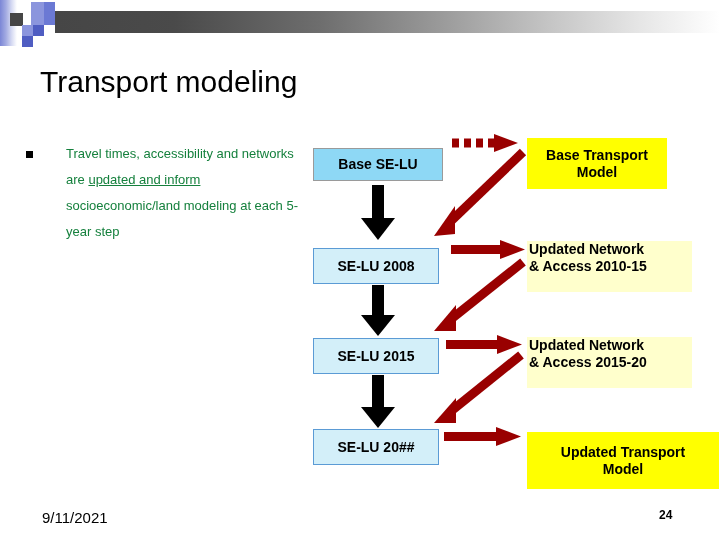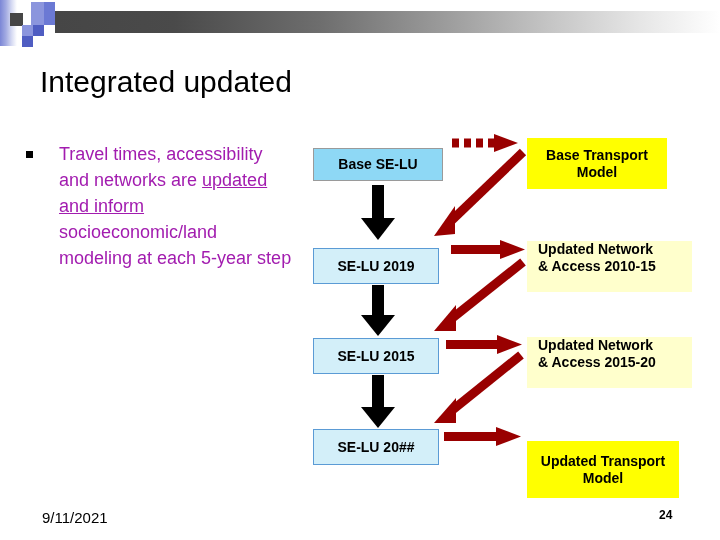--- a/index.html
+++ b/index.html
@@ -61,26 +61,26 @@
   .bullet-marker {
     position: absolute;
     left: 0px;
     top: 10px;
     width: 7px;
     height: 7px;
     background: #000000;
   }
   .bullet-text {
     position: absolute;
-    left: 33px;
+    left: 40px;
     top: 0px;
     width: 236px;
-    font-size: 18px;
+    font-size: 13px;
     line-height: 26px;
-    color: #a21caf;
+    color: #15803d;
   }
   .bullet-text u {
     text-decoration: underline;
   }
 
   
   .box {
     position: absolute;
     box-sizing: border-box;
     display: flex;
@@ -103,21 +103,21 @@
   }
   .box.y-bright {
     background: #ffff00;
     border: none;
   }
   .box.y-pale {
     background: #ffffcc;
     border: none;
     justify-content: flex-start;
     text-align: left;
-    padding-left: 11px;
+    padding-left: 2px;
   }
 
   
   .arrow-svg {
     position: absolute;
     left: 0;
     top: 0;
     width: 720px;
     height: 540px;
     pointer-events: none;
@@ -150,21 +150,21 @@
 
   <div class="sq" style="left:31px;  top:2px;  width:13px; height:13px; background:#8b95dd;"></div>
   <div class="sq" style="left:44px;  top:2px;  width:11px; height:11px; background:#6b79d4;"></div>
   <div class="sq" style="left:10px;  top:13px; width:13px; height:13px; background:#464646;"></div>
   <div class="sq" style="left:31px;  top:13px; width:13px; height:12px; background:#8b95dd;"></div>
   <div class="sq" style="left:44px;  top:13px; width:11px; height:12px; background:#6b79d4;"></div>
   <div class="sq" style="left:22px;  top:25px; width:11px; height:11px; background:#8b95dd;"></div>
   <div class="sq" style="left:33px;  top:25px; width:11px; height:11px; background:#4f5dc2;"></div>
   <div class="sq" style="left:22px;  top:36px; width:11px; height:11px; background:#4f5dc2;"></div>
 
-  <div class="title">Integrated updated</div>
+  <div class="title">Transport modeling</div>
 
   <div class="body-block">
     <div class="bullet-marker"></div>
     <div class="bullet-text"><span>Travel times, accessibility and networks are </span><u>updated and inform</u><span> socioeconomic/land modeling at each 5-year step</span></div>
   </div>
 
   <svg class="arrow-svg" viewBox="0 0 720 540" xmlns="http://www.w3.org/2000/svg">
 
     <g>
       <rect x="372" y="185" width="12" height="37" fill="#000000"></rect>
@@ -213,21 +213,21 @@
       <rect x="444" y="432" width="57" height="9" fill="#990000"></rect>
       <polygon points="496,427 521,436.5 496,446" fill="#990000"></polygon>
     </g>
   </svg>
 
   <div class="box se-base" style="left:313px; top:148px; width:130px; height:33px;">
     <span>Base SE-LU</span>
   </div>
 
   <div class="box se-pale" style="left:313px; top:248px; width:126px; height:36px;">
-    <span>SE-LU 2019</span>
+    <span>SE-LU 2008</span>
   </div>
 
   <div class="box se-pale" style="left:313px; top:338px; width:126px; height:36px;">
     <span>SE-LU 2015</span>
   </div>
 
   <div class="box se-pale" style="left:313px; top:429px; width:126px; height:36px;">
     <span>SE-LU 20##</span>
   </div>
 
@@ -239,21 +239,21 @@
   <div class="box y-pale" style="left:527px; top:241px; width:165px; height:51px; flex-direction:column; align-items:flex-start;">
     <span>Updated Network</span>
     <span>&amp; Access 2010-15</span>
   </div>
 
   <div class="box y-pale" style="left:527px; top:337px; width:165px; height:51px; flex-direction:column; align-items:flex-start;">
     <span>Updated Network</span>
     <span>&amp; Access 2015-20</span>
   </div>
 
-  <div class="box y-bright" style="left:527px; top:441px; width:152px; height:57px; flex-direction:column;">
+  <div class="box y-bright" style="left:527px; top:432px; width:192px; height:57px; flex-direction:column;">
     <span>Updated Transport</span>
     <span>Model</span>
   </div>
 
   <div class="footer-date">9/11/2021</div>
   <div class="footer-page">24</div>
 
 </div>
 
 </body></html>

